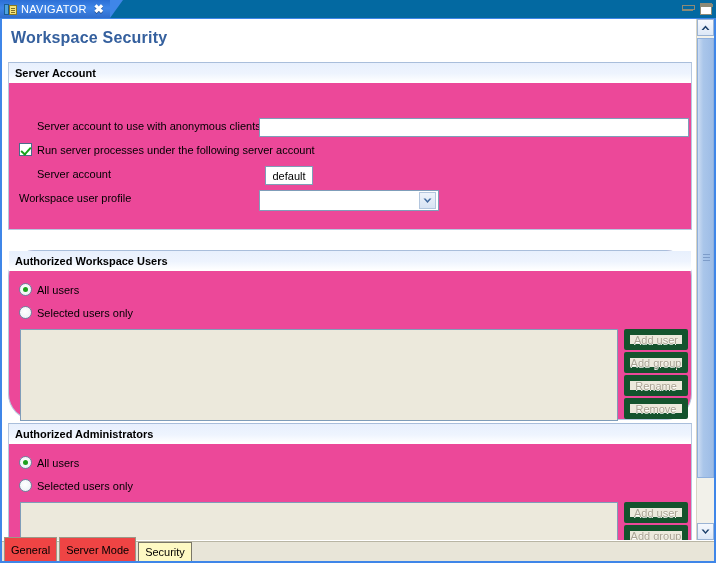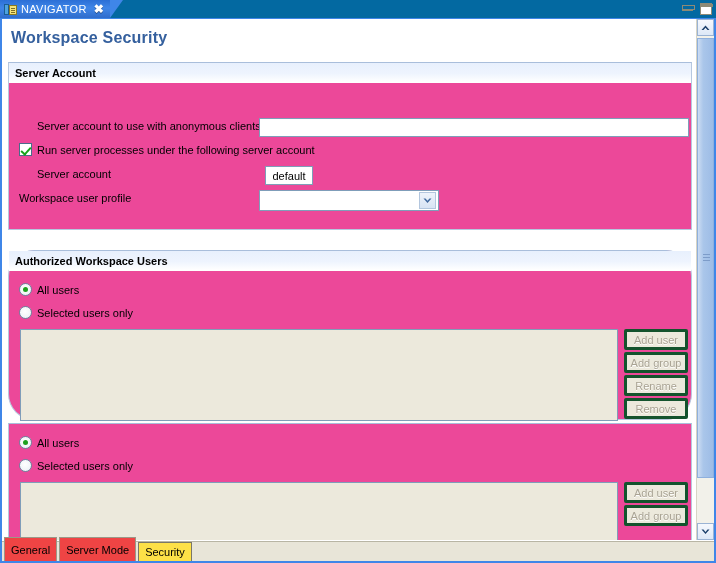--- a/index.html
+++ b/index.html
@@ -222,21 +222,21 @@
   .listbox {
     position: absolute;
     border: 1px solid #7f9db9;
     background: #ece9dc;
   }
 
   .sidebtn {
     position: absolute;
     width: 64px; height: 21px;
     background: #ece9dc;
-    border: 3px solid #14532d;
+    border: 6px solid #14532d;
     border-radius: 2px;
     font-size: 11px;
     color: #a9a393;
     display: flex; align-items: center; justify-content: center;
     font-family: "Liberation Sans", sans-serif;
     text-shadow: 0 1px 0 #ffffff;
   }
 
   
   #vscroll {
@@ -284,21 +284,21 @@
     font-size: 11px;
     background: #ef4444;
     border: 1px solid #9b9887;
     border-bottom: none;
     display: flex; align-items: center;
     margin-right: 2px;
     color: #000;
     position: relative;
   }
   .btab.active {
-    background: #fde047;
+    background: #fef9c3;
     height: 19px;
     border-color: #7a7767;
     z-index: 2;
   }
 </style>
 </head>
 <body>
 
 <div id="window">
 
@@ -379,20 +379,21 @@
 
             <div class="sidebtn" style="left:615px; top:58px;">Add user</div>
             <div class="sidebtn" style="left:615px; top:81px;">Add group</div>
             <div class="sidebtn" style="left:615px; top:104px;">Rename</div>
             <div class="sidebtn" style="left:615px; top:127px;">Remove</div>
 
           </div>
         </div>
 
         <div class="section" style="top:404px; height:170px;">
+          <div class="section-header">Authorized Administrators</div>
           <div class="section-body" style="height:148px;">
 
             <div class="row" style="left:10px; top:12px;">
               <span class="radio on"></span>
               <span class="lbl">All users</span>
             </div>
             <div class="row" style="left:10px; top:35px;">
               <span class="radio"></span>
               <span class="lbl">Selected users only</span>
             </div>

